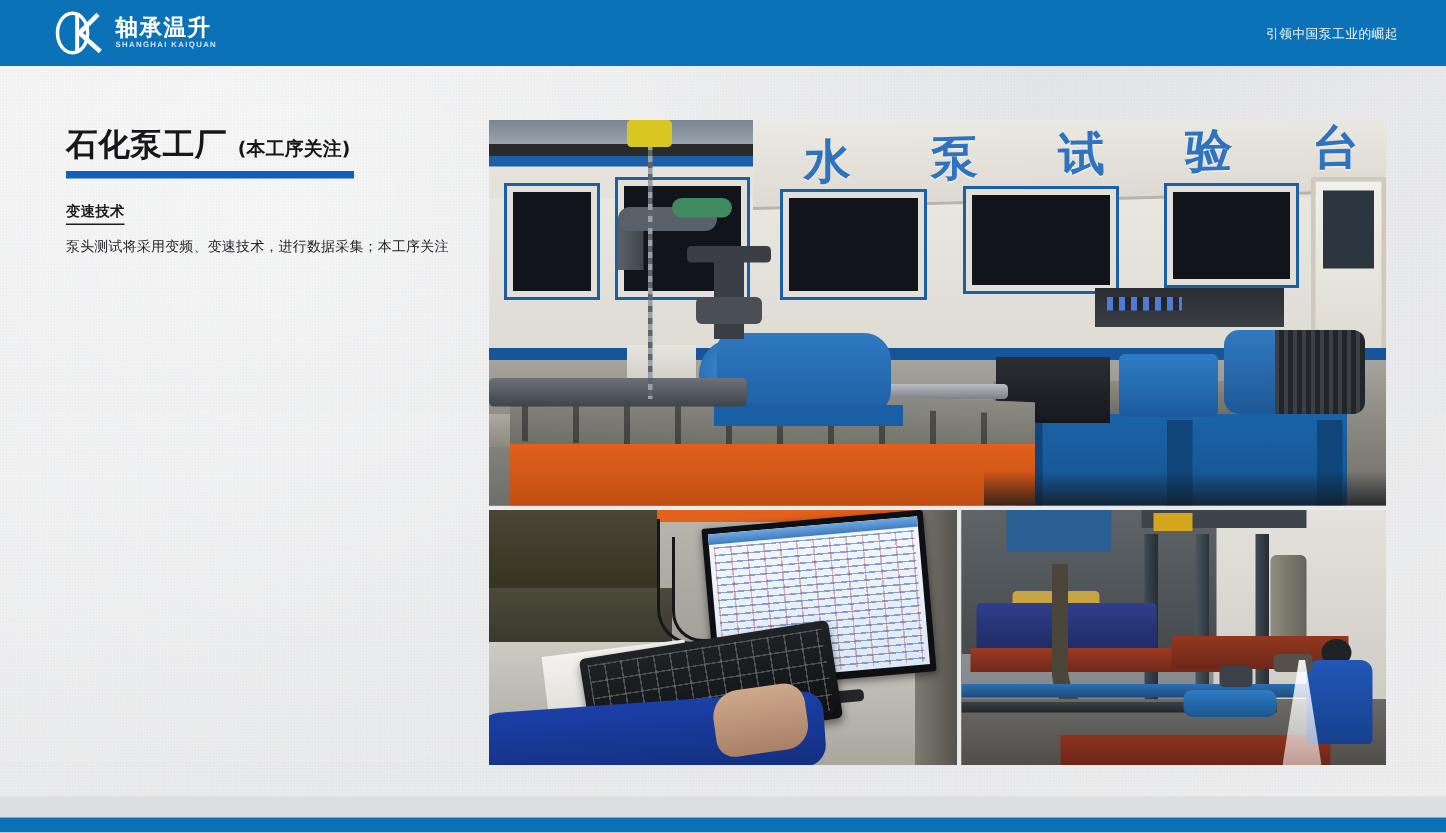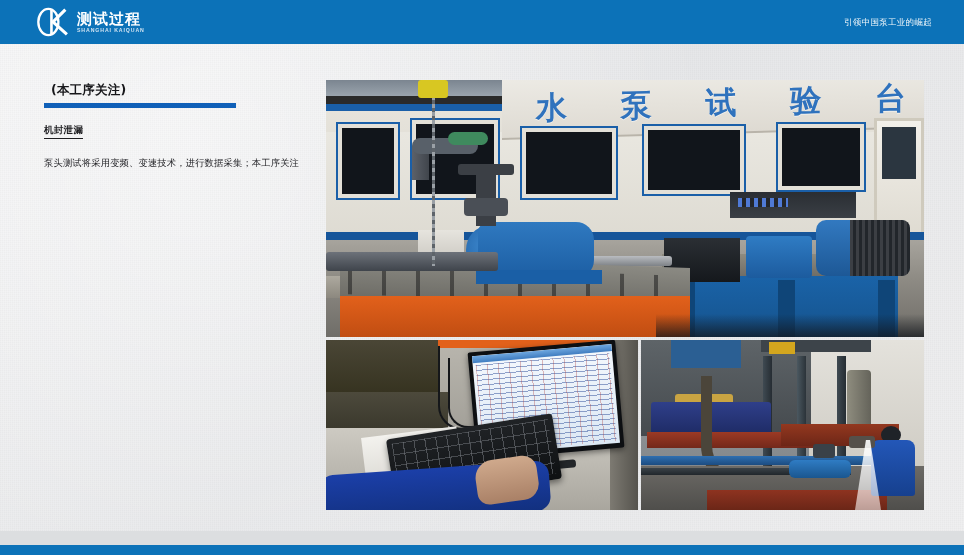--- a/index.html
+++ b/index.html
@@ -61,21 +61,21 @@
     font-family:"DejaVu Sans","Liberation Sans",sans-serif;
   }
   .title-rule{width:192px;height:5px;background:#1060b8;margin-top:4px;}
 
   .sec-head{
     margin-top:16px;font-size:9.5px;font-weight:bold;color:#1d1d20;
     display:inline-block;border-bottom:1px solid #1d1d20;padding-bottom:1px;
     letter-spacing:.3px;
   }
   .body-text{
-    margin-top:17px;font-size:9.3px;line-height:14.2px;color:#232327;
+    margin-top:7px;font-size:9.3px;line-height:14.2px;color:#232327;
     letter-spacing:.15px;text-align:justify;
   }
 
   
   .collage{position:absolute;left:326px;top:36px;width:598px;height:430px;z-index:2;}
   .ph{position:absolute;overflow:hidden;background:#2a2a2a;}
   .ph-main{left:0;top:0;width:598px;height:257px;}
   .ph-bl{left:0;top:260px;width:312px;height:170px;}
   .ph-br{left:315px;top:260px;width:283px;height:170px;}
 
@@ -279,36 +279,37 @@
   <div class="header">
     <div class="logo">
       <span class="logo-mark">
         <svg viewBox="0 0 44 38" width="34" height="30" aria-hidden="true">
           <ellipse cx="16" cy="19" rx="13" ry="17" fill="none" stroke="#ffffff" stroke-width="3"></ellipse>
           <path d="M20 3 L20 35" stroke="#ffffff" stroke-width="3.4" fill="none"></path>
           <path d="M38 3 L22 19 L40 35" stroke="#ffffff" stroke-width="4" fill="none" stroke-linejoin="miter"></path>
         </svg>
       </span>
       <span class="logo-text">
-        <span class="logo-cn">测试过程</span>
+        <span class="logo-cn">轴承温升</span>
         <span class="logo-en">SHANGHAI KAIQUAN</span>
       </span>
     </div>
     <div class="slogan">引领中国泵工业的崛起</div>
   </div>
 
   <div class="canvas">
 
     <div class="textcol">
       <div class="title-row">
+        <span class="title-main">石化泵工厂</span>
         <span class="title-sub">(本工序关注)</span>
       </div>
       <div class="title-rule"></div>
 
-      <div class="sec-head">机封泄漏</div>
+      <div class="sec-head">变速技术</div>
 
       <div class="body-text">
         <div>泵头测试将采用变频、变速技术，进行数据采集；本工序关注</div>
       </div>
     </div>
 
     <div class="collage">
 
       <div class="ph ph-main">
         <div class="m-sky"></div>

